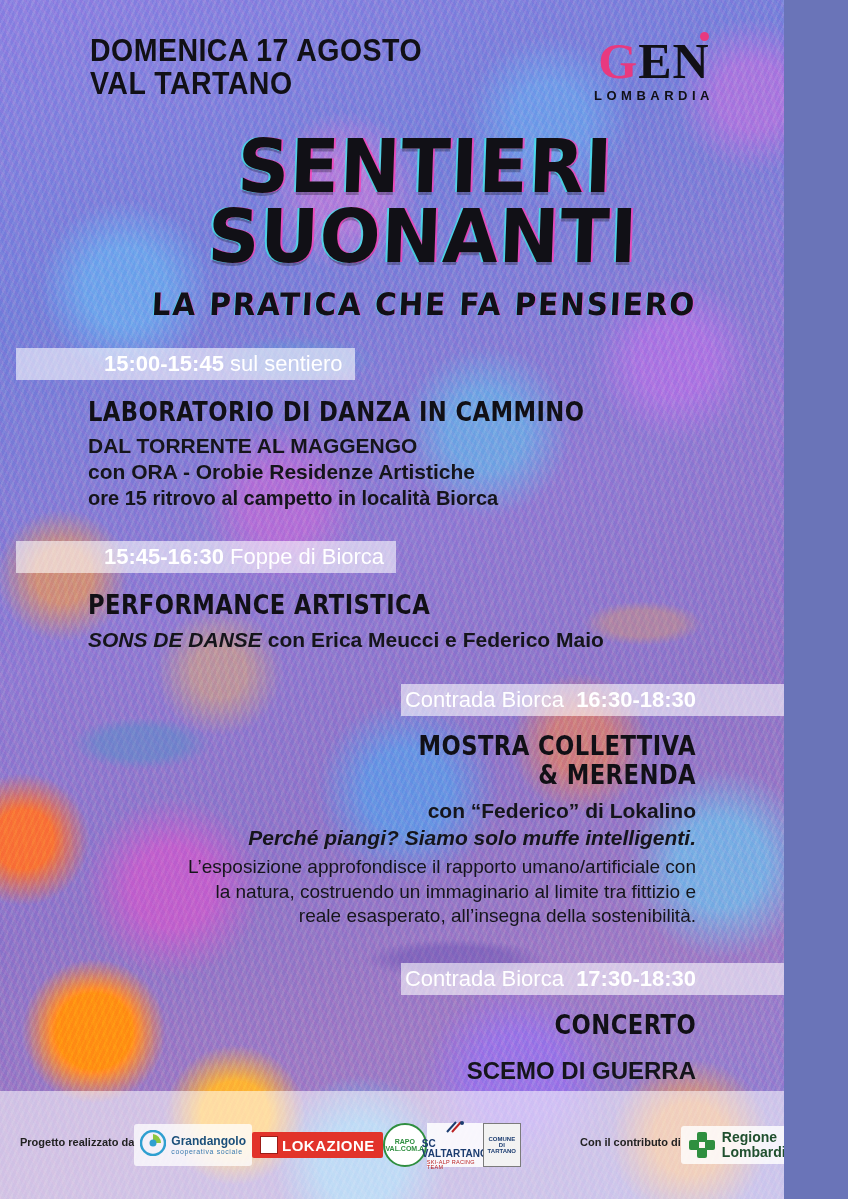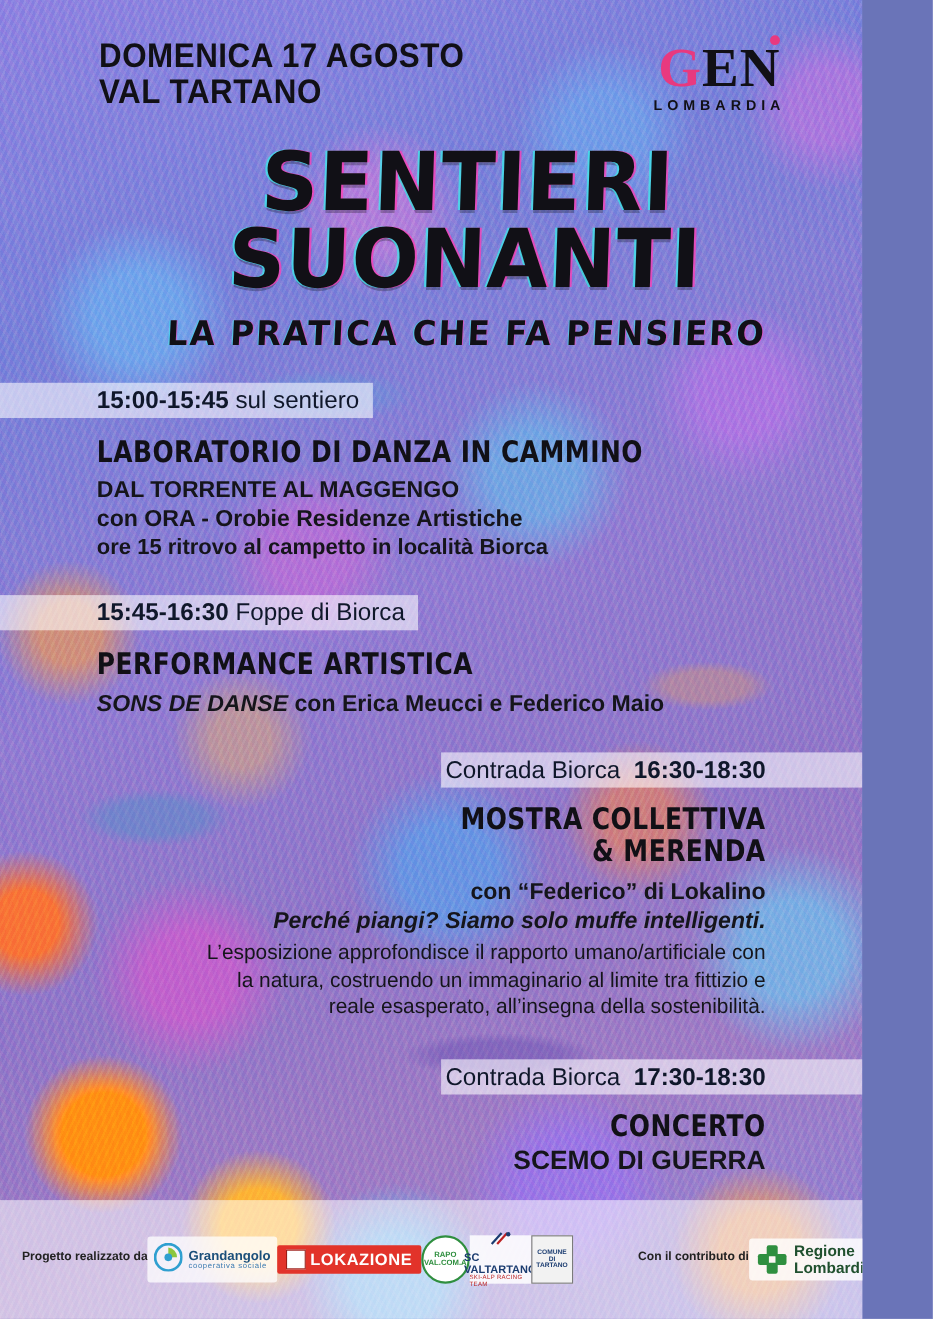--- a/index.html
+++ b/index.html
@@ -65,24 +65,25 @@
       radial-gradient(ellipse 90px 20px at 58% 80%, rgba(80,60,170,0.3) 0 60%, rgba(80,60,170,0) 100%),
       radial-gradient(ellipse 60px 22px at 82% 52%, rgba(255,170,70,0.28) 0 60%, rgba(255,170,70,0) 100%),
       radial-gradient(ellipse 80px 24px at 38% 30%, rgba(80,170,220,0.25) 0 60%, rgba(80,170,220,0) 100%);
   }
 
   
   .band {
     background: rgba(255,255,255,0.58);
     display: inline-block;
     padding: 3px 12px 4px 4px;
-    color: #0f172a;
+    color: #ffffff;
     font-size: 22px;
     line-height: 1.15;
     white-space: nowrap;
+    margin-left: 16px;
   }
   .band .time {
     font-weight: bold;
   }
   .band .place {
     font-weight: normal;
   }
 
   
   .header {
@@ -454,21 +455,21 @@
 
   <div class="section sec-right" style="top: 963px;">
     <div class="band-wrap">
       <div class="band">
         <span class="place">Contrada Biorca</span>
         &nbsp;<span class="time">17:30-18:30</span>
       </div>
     </div>
     <div class="body-right" style="margin-top: 16px;">
       <div class="big-head ro">CONCERTO</div>
-      <div class="line-bold" style="margin-top: 1px; font-size: 24px;">SCEMO DI GUERRA</div>
+      <div class="line-bold" style="margin-top: 16px; font-size: 24px;">SCEMO DI GUERRA</div>
     </div>
   </div>
 
   <div class="footer">
     <div class="footer-col footer-left">
       <div class="footer-label">Progetto realizzato da</div>
       <div class="logo-row">
         <div class="logo-box">
           <span class="mark">
             <svg width="26" height="26" viewBox="0 0 26 26">

